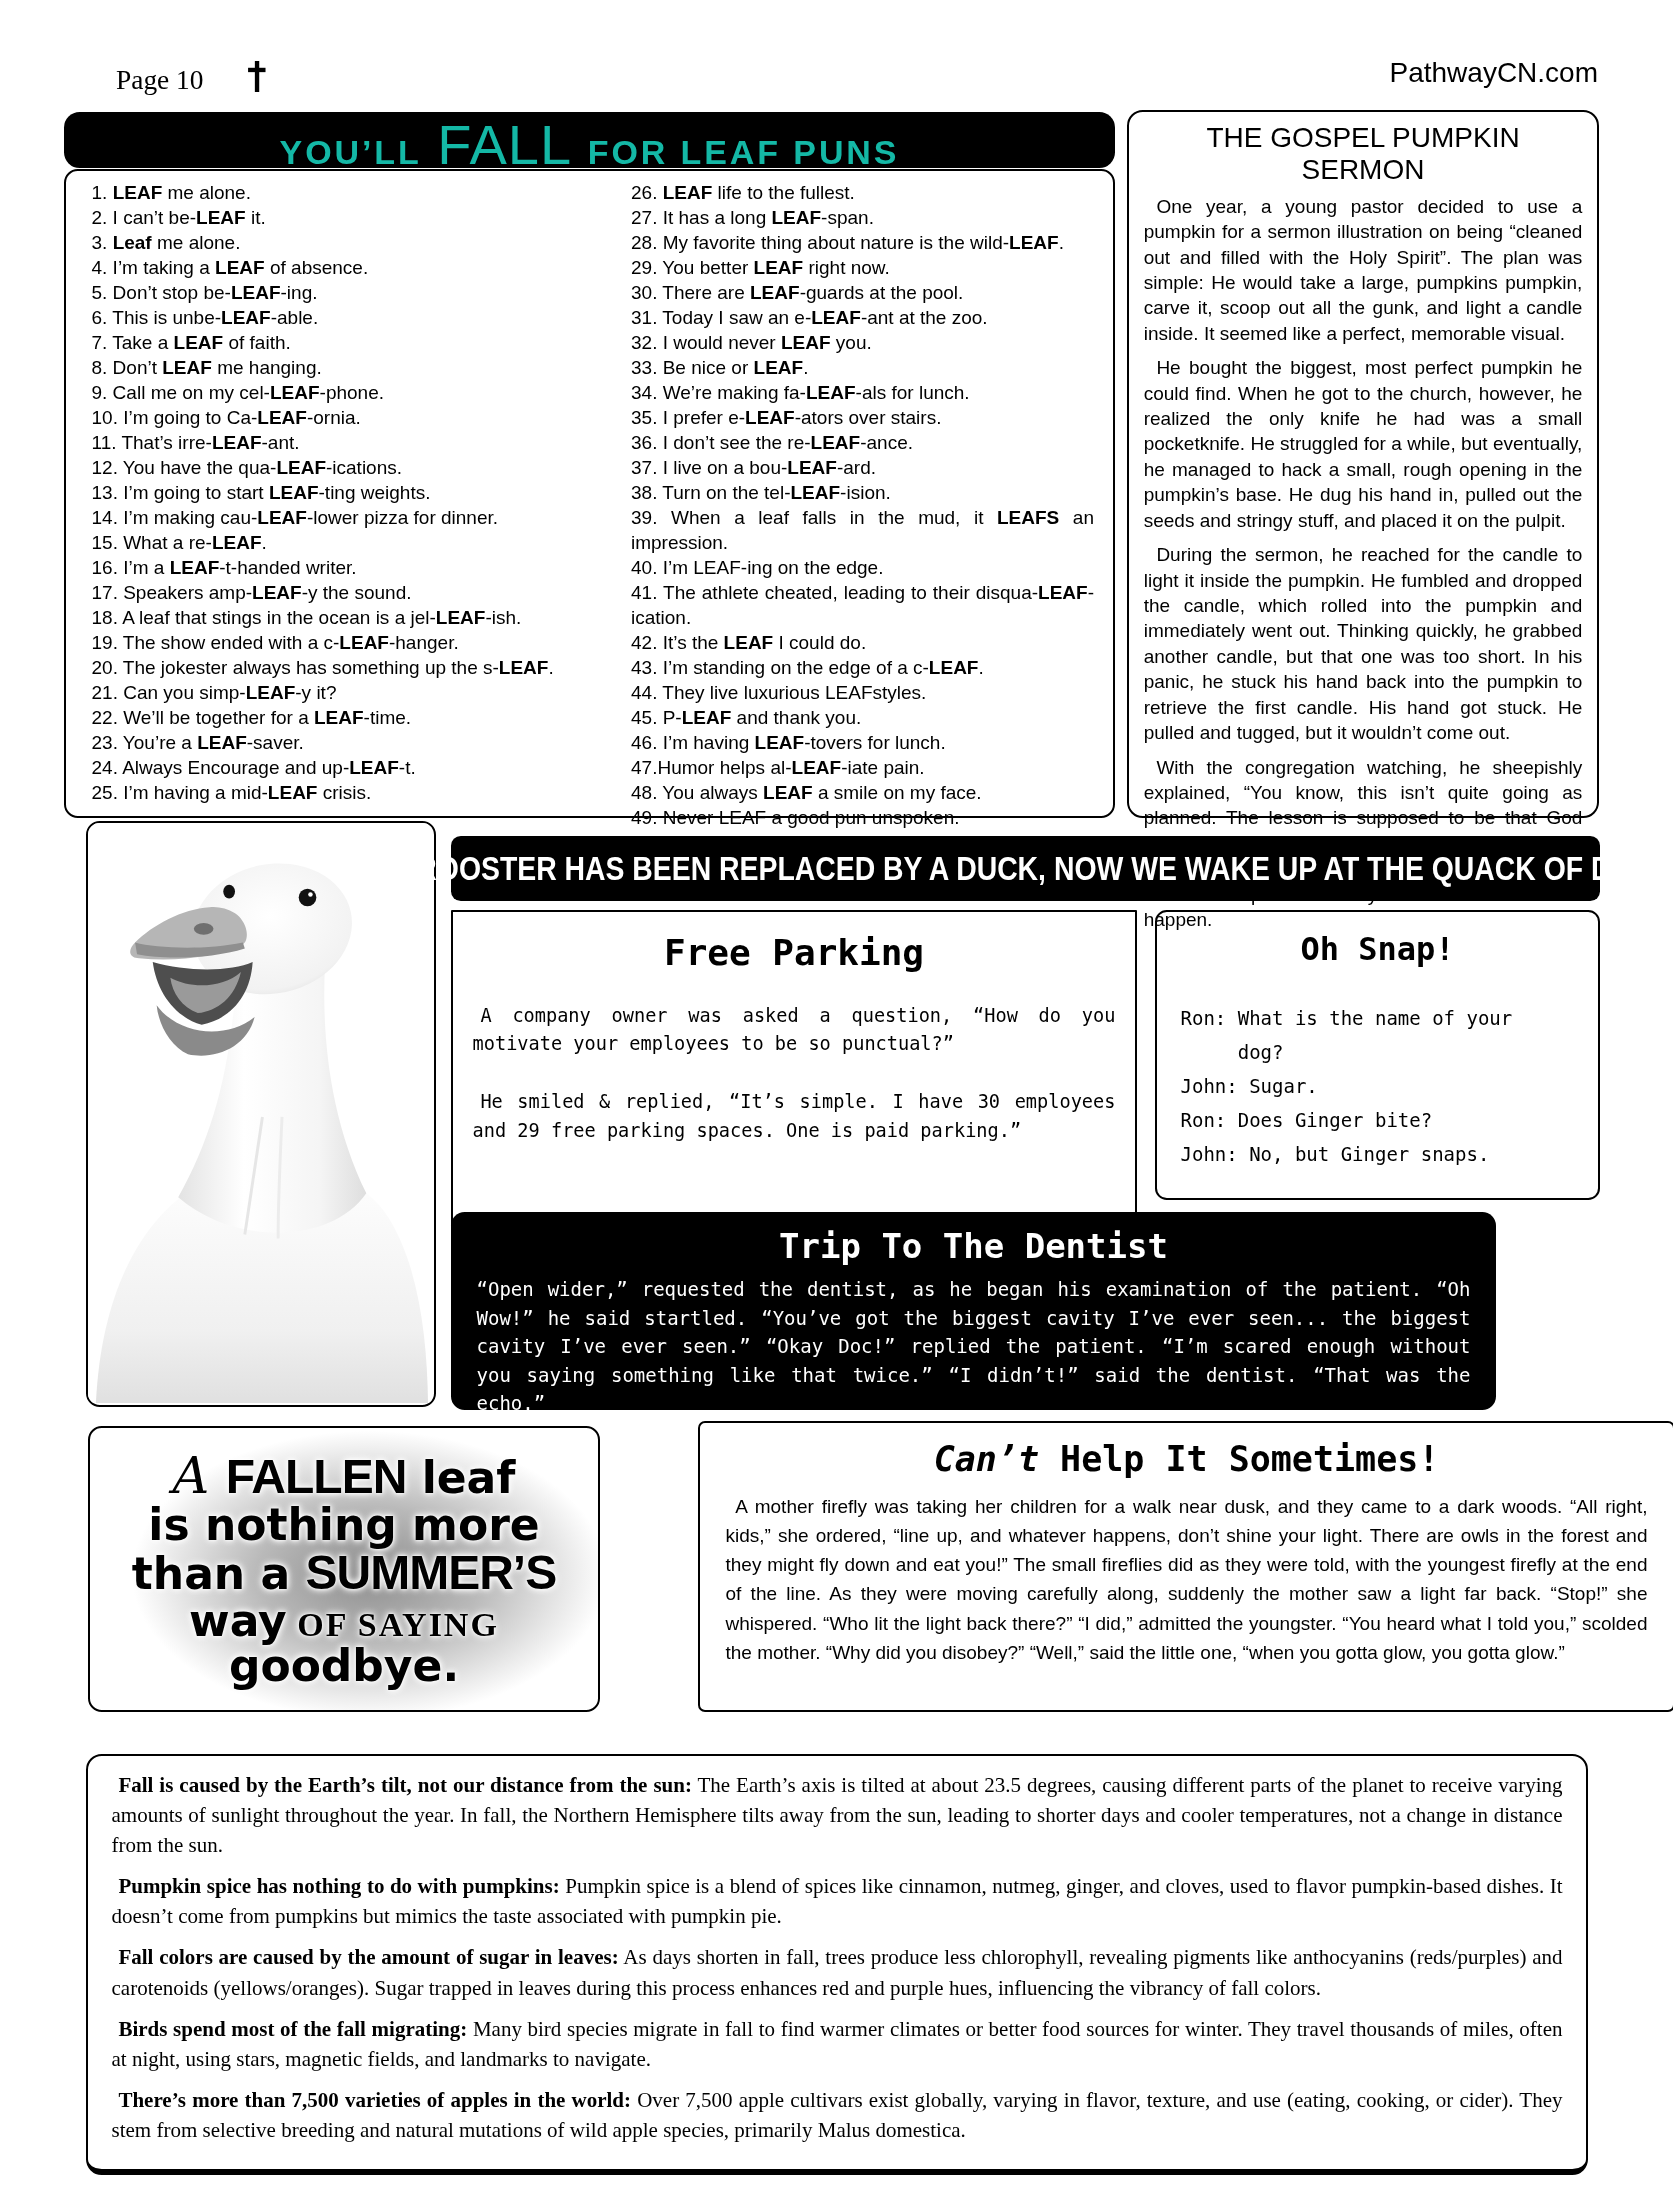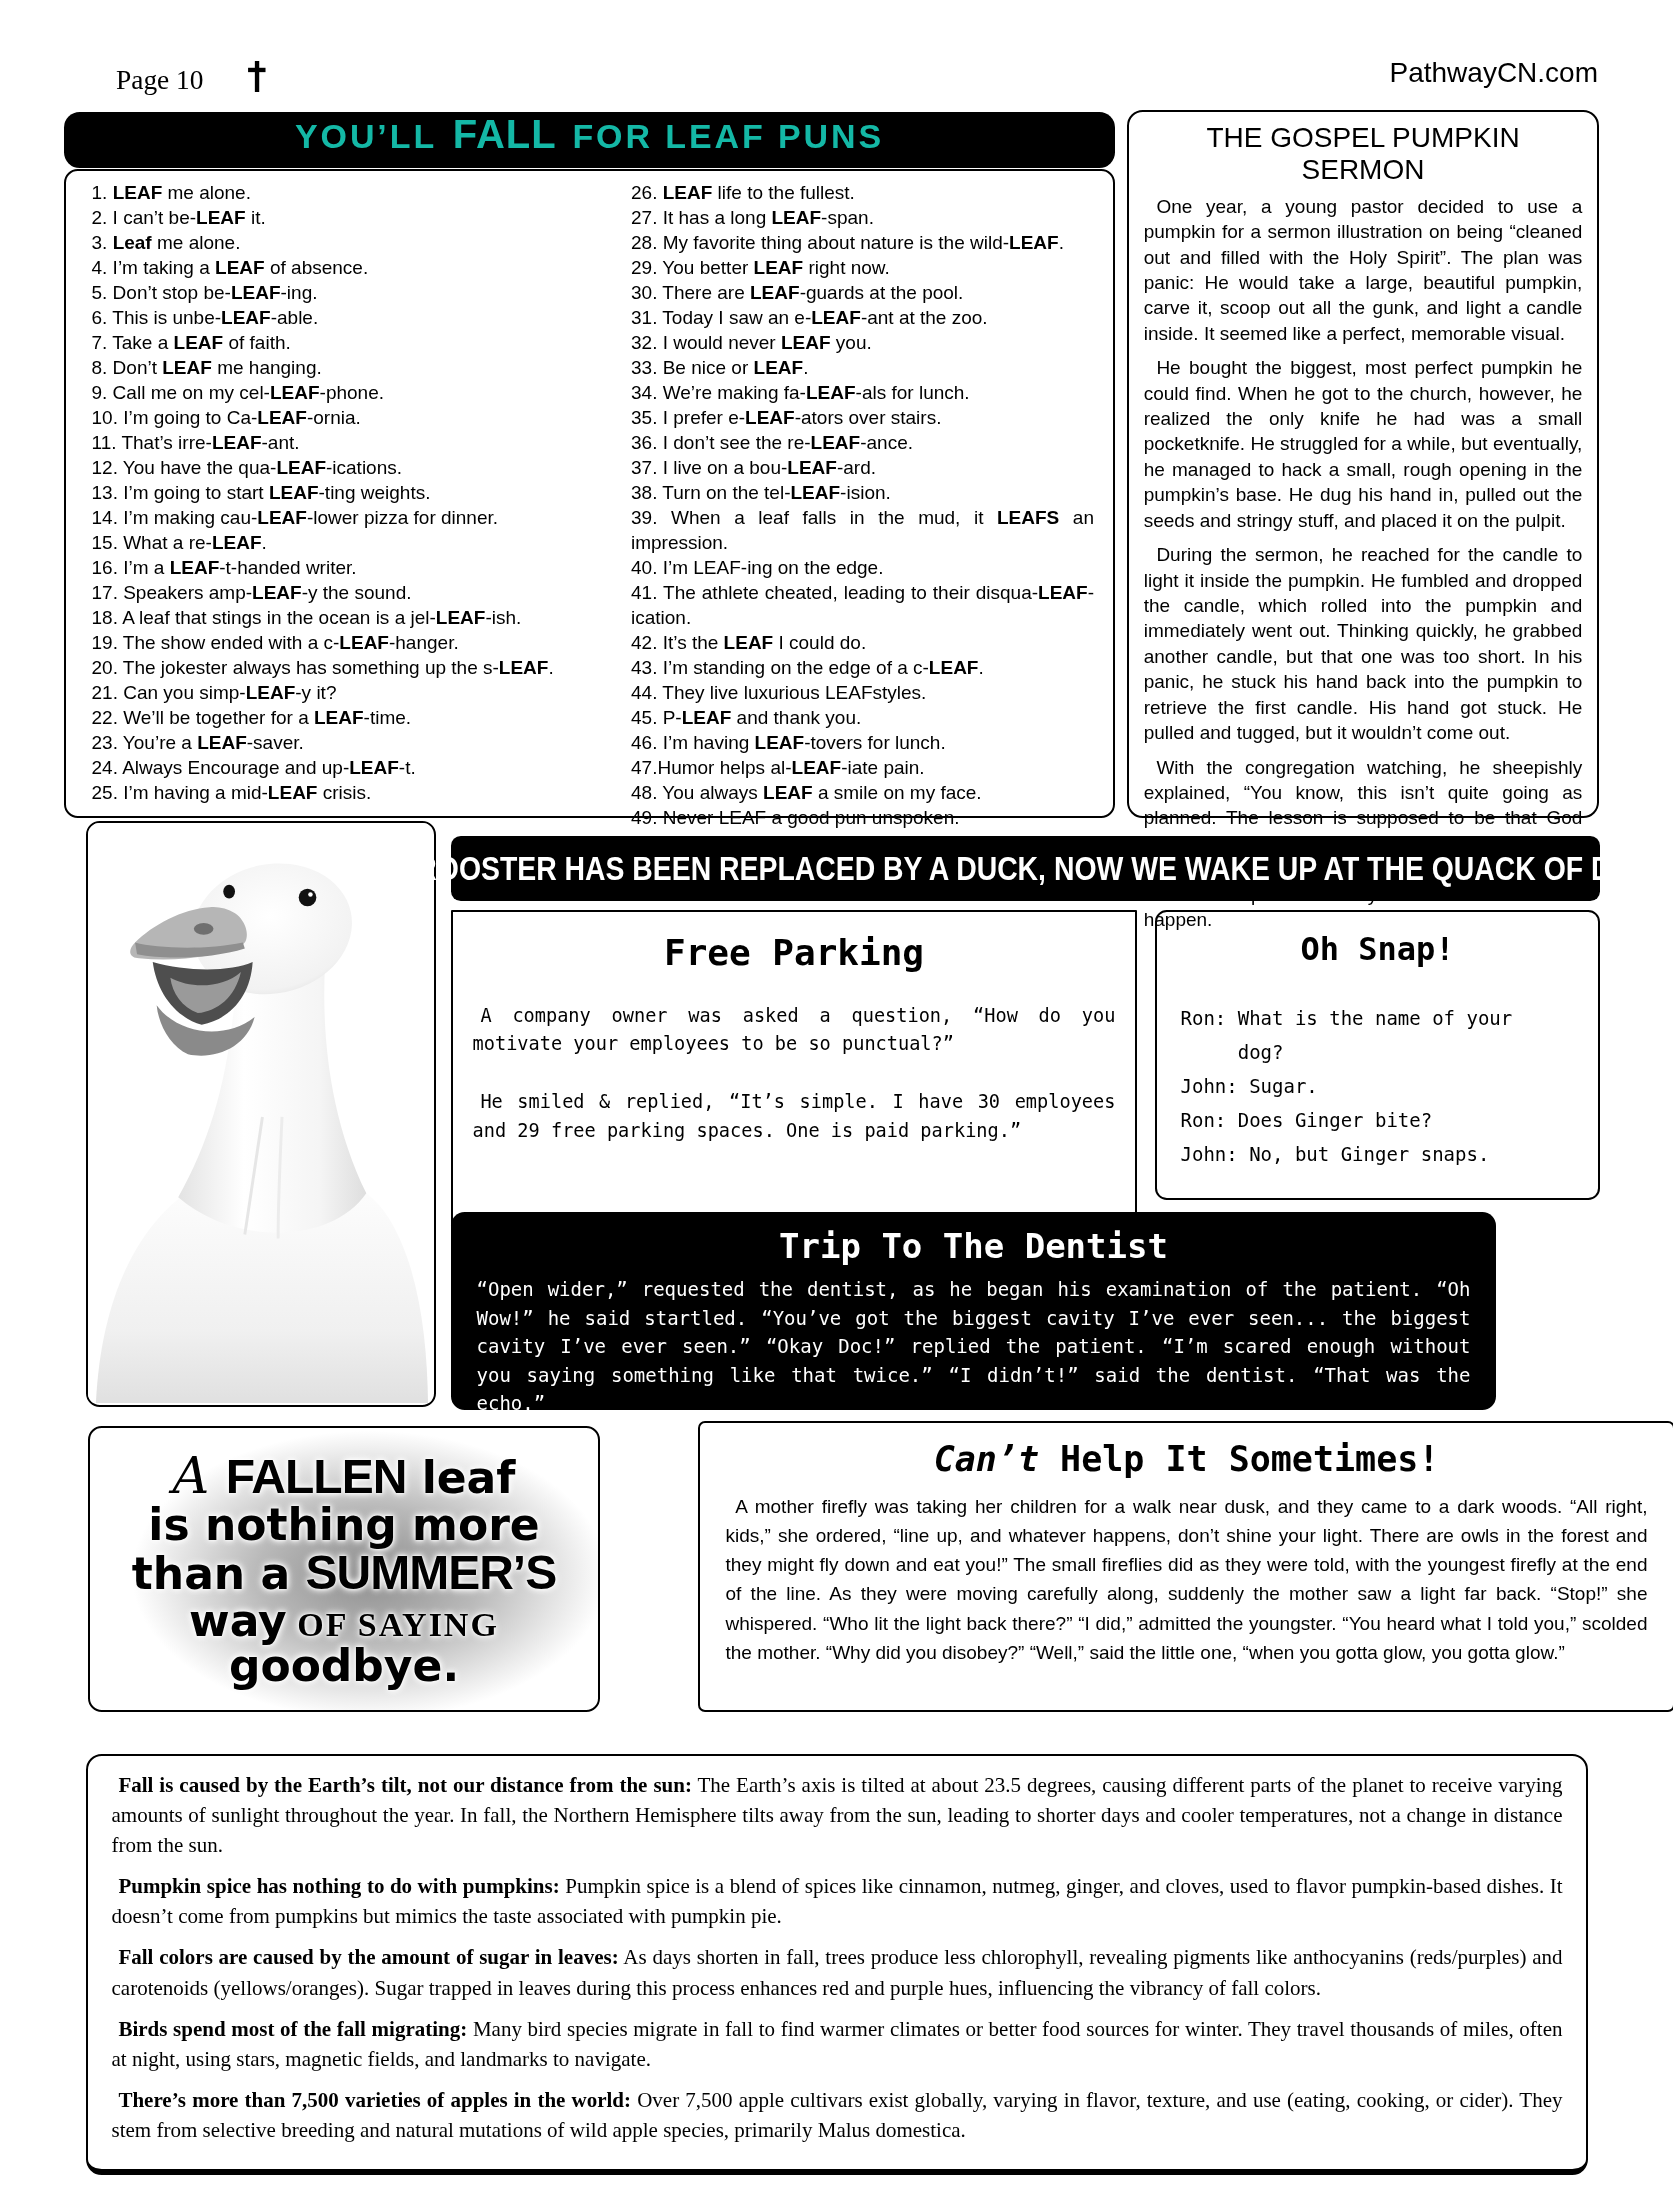--- a/index.html
+++ b/index.html
@@ -10,21 +10,21 @@
   .abs{position:absolute;}
 
   
   #hdr-left{left:116px;top:61px;font-family:"Liberation Serif",serif;font-size:27.4px;display:flex;align-items:center;gap:45px;}
   #hdr-right{right:75px;top:57px;font-size:28px;}
 
   
   #title-bar{left:64px;top:112px;width:1051px;height:56px;background:#000;border-radius:15.7px;
     display:flex;align-items:baseline;justify-content:center;color:#14b8a6;gap:15.7px;}
   .tb-small{font-size:34px;font-weight:700;letter-spacing:2.9px;}
-  .tb-big{font-size:40px;font-weight:700;letter-spacing:1px;}
+  .tb-big{font-size:56px;font-weight:400;letter-spacing:1px;}
 
   
   #puns-box{left:64px;top:169px;width:1051px;height:649px;border:2.9px solid #000;border-radius:13.7px;box-sizing:border-box;}
   #pun-col1{position:absolute;left:25.5px;top:8.8px;width:523px;}
   #pun-col2{position:absolute;left:565px;top:8.8px;width:463px;}
   .pun-item{font-size:19px;line-height:25px;text-align:justify;}
   .pun-item b{font-weight:bold;}
 
   
   #gospel-box{left:1127px;top:110px;width:472px;height:708px;border:2.9px solid #000;border-radius:15.7px;box-sizing:border-box;padding:7.8px 14.7px;}
@@ -147,21 +147,21 @@
       <div class="pun-item">46. I’m having <b>LEAF</b>-tovers for lunch.</div>
       <div class="pun-item">47.Humor helps al-<b>LEAF</b>-iate pain.</div>
       <div class="pun-item">48. You always <b>LEAF</b> a smile on my face.</div>
       <div class="pun-item">49. Never LEAF a good pun unspoken.</div>
     </div>
 </div>
 
 <div class="abs" id="gospel-box">
   <div class="gospel-title">THE GOSPEL PUMPKIN SERMON</div>
   <div>
-      <p class="gospel-p">One year, a young pastor decided to use a pumpkin for a sermon illustration on being “cleaned out and filled with the Holy Spirit”. The plan was panic: He would take a large, beautiful pumpkin, carve it, scoop out all the gunk, and light a candle inside. It seemed like a perfect, memorable visual.</p>
+      <p class="gospel-p">One year, a young pastor decided to use a pumpkin for a sermon illustration on being “cleaned out and filled with the Holy Spirit”. The plan was simple: He would take a large, pumpkins pumpkin, carve it, scoop out all the gunk, and light a candle inside. It seemed like a perfect, memorable visual.</p>
       <p class="gospel-p">He bought the biggest, most perfect pumpkin he could find. When he got to the church, however, he realized the only knife he had was a small pocketknife. He struggled for a while, but eventually, he managed to hack a small, rough opening in the pumpkin’s base. He dug his hand in, pulled out the seeds and stringy stuff, and placed it on the pulpit.</p>
       <p class="gospel-p">During the sermon, he reached for the candle to light it inside the pumpkin. He fumbled and dropped the candle, which rolled into the pumpkin and immediately went out. Thinking quickly, he grabbed another candle, but that one was too short. In his panic, he stuck his hand back into the pumpkin to retrieve the first candle. His hand got stuck. He pulled and tugged, but it wouldn’t come out.</p>
       <p class="gospel-p">With the congregation watching, he sheepishly explained, “You know, this isn’t quite going as planned. The lesson is supposed to be that God cleans us out and fills us with His light. But right now, I have presented a perfect example of what could take place when you don’t allow that to happen.</p>
     </div>
 </div>
 
 <div class="abs" id="duck-box">
   <svg width="344" height="580" viewBox="0 0 351 592">
     <defs>
       <radialGradient id="gHead" cx="50%" cy="40%" r="70%">

